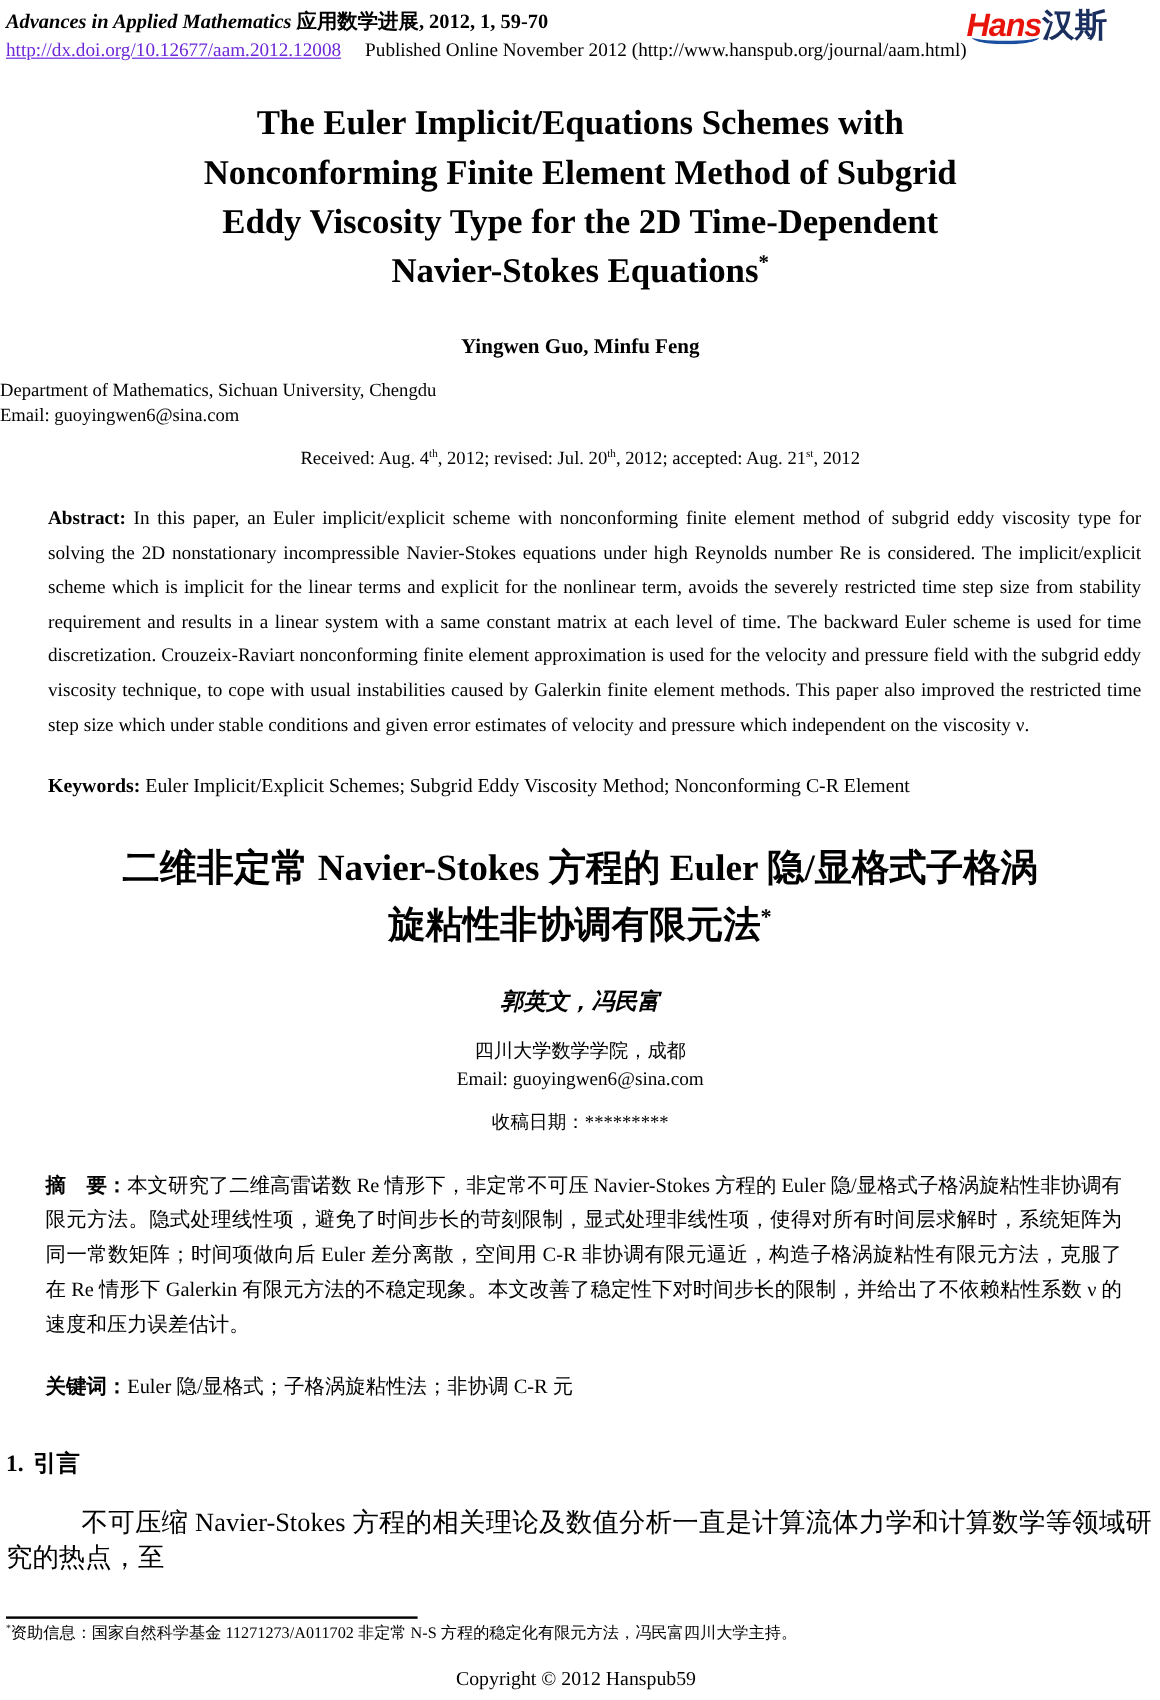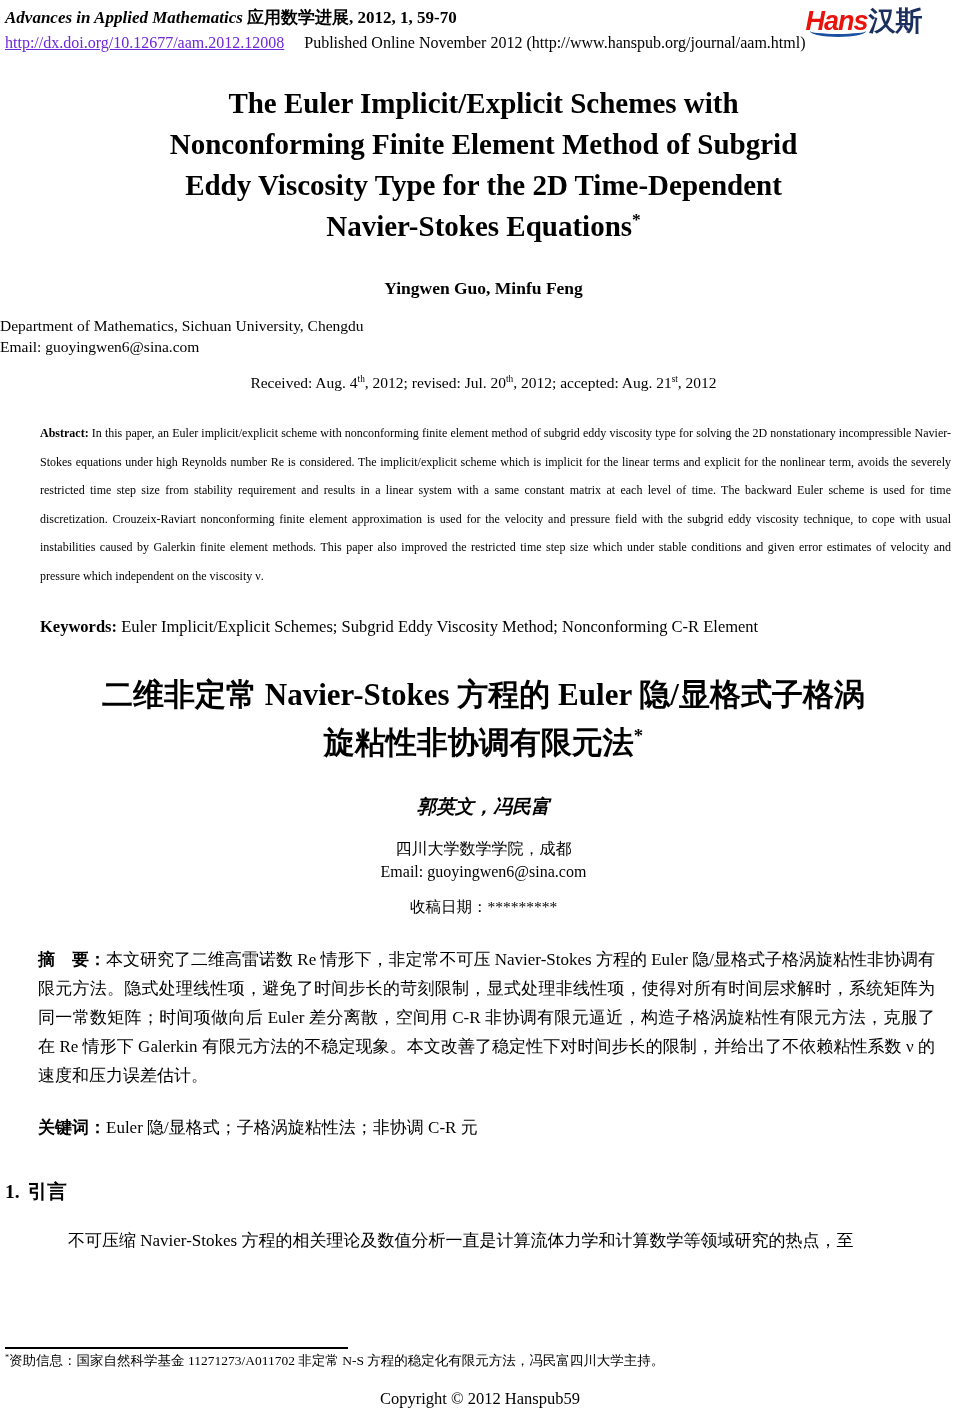--- a/index.html
+++ b/index.html
@@ -23,37 +23,37 @@
   .logo-cn { color:#1b2f5e; font-family:"Liberation Sans",sans-serif; margin-left:1px; }
   .logo-swoosh { position:absolute; left:4px; bottom:-2px; width:56px; height:9px;
     border-bottom:3px solid #1b4fa0; border-radius:0 0 50% 50%; }
 
   
   .title { text-align:center; font-weight:bold; font-size:29px; line-height:41px; margin-top:31px; }
   .authors-en { text-align:center; font-weight:bold; font-size:17.5px; margin-top:31px; }
   .affil { text-align:left; font-size:15.5px; line-height:21px; margin-top:16px; }
   .received { text-align:center; font-size:15.5px; margin-top:17px; }
 
-  .abstract { margin:27px 16px 0 40px; font-size:12px; line-height:28.6px; text-align:justify; }
+  .abstract { margin:27px 16px 0 40px; font-size:16px; line-height:28.6px; text-align:justify; }
   .keywords { margin:26px 34px 0 40px; font-size:16.5px; }
   .label-bold { font-weight:bold; }
 
   
   .cn-title { text-align:center; font-weight:bold; font-size:31px; line-height:48px; margin-top:34px; }
   .cn-authors { text-align:center; font-size:19px; font-weight:bold; font-style:italic; margin-top:27px; }
   .cn-affil { text-align:center; font-size:16px; line-height:23px; margin-top:17px; }
   .received-cn { text-align:center; font-size:15.5px; margin-top:14px; }
   .cn-abstract { margin:27px 32px 0 38px; font-size:17px; line-height:29px; text-align:justify; }
   .cn-keywords { margin:26px 32px 0 38px; font-size:17px; }
 
   
   .section-heading { font-size:19.5px; font-weight:bold; margin:39px 0 0 5px;
     font-family:"Liberation Sans","DejaVu Sans",sans-serif; }
   .section-heading .num { font-family:"Liberation Serif","DejaVu Serif",serif; margin-right:8px; }
-  .body-paragraph { margin:21px 7px 0 5px; font-size:17px; line-height:29px; text-indent:63px; text-align:justify; }
+  .body-paragraph { margin:21px 7px 0 5px; font-size:22px; line-height:29px; text-indent:63px; text-align:justify; }
 
   
   .footnote { position:absolute; left:5px; top:1347px; font-size:13.5px; width:930px; }
   .footnote-rule { width:343px; height:0; border-top:2px solid #000; margin-bottom:3px; }
   .footer { position:absolute; left:5px; right:12px; bottom:8px; display:flex;
     justify-content:center; font-size:16.5px; }
 </style>
 </head>
 <body>
 
@@ -70,21 +70,21 @@
         <span class="published">Published Online November 2012 (http://www.hanspub.org/journal/aam.html)</span>
       </div>
     </div>
     <div class="logo">
       <span class="logo-hans">Hans</span><span class="logo-cn">汉斯</span>
       <span class="logo-swoosh"></span>
     </div>
   </div>
 
   <div class="title">
-    <div>The Euler Implicit/Explicit Schemes with</div>
+    <div>The Euler Implicit/Equations Schemes with</div>
     <div>Nonconforming Finite Element Method of Subgrid</div>
     <div>Eddy Viscosity Type for the 2D Time-Dependent</div>
     <div><span>Navier-Stokes Equations</span><sup>*</sup></div>
   </div>
 
   <div class="authors-en">Yingwen Guo, Minfu Feng</div>
 
   <div class="affil">
     <div>Department of Mathematics, Sichuan University, Chengdu</div>
     <div>Email: guoyingwen6@sina.com</div>

